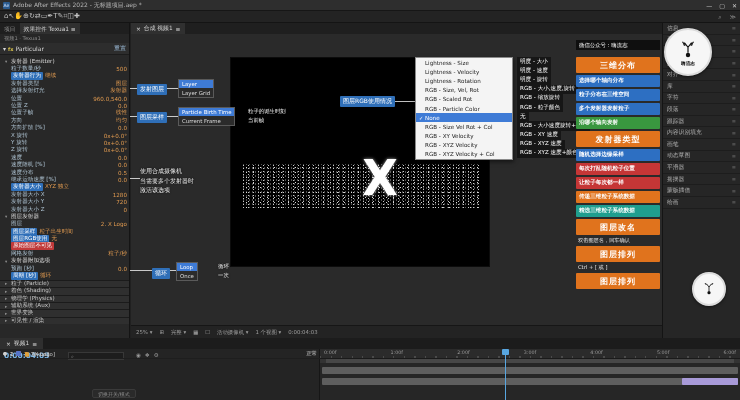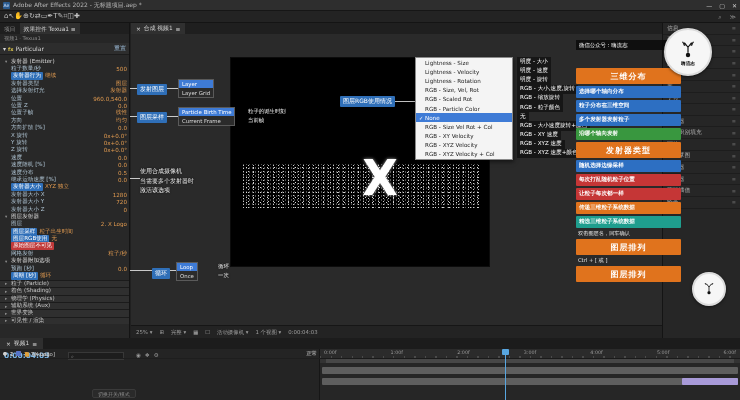--- a/index.html
+++ b/index.html
@@ -81,22 +81,22 @@
   .dropdown{position:absolute;left:415px;top:57px;width:98px;background:#f4f4f4;
     border:1px solid #8a8a8a;z-index:7;box-shadow:1px 2px 4px rgba(0,0,0,.5);}
   .mi{display:flex;align-items:center;height:9.2px;font-size:5.6px;color:#1d1d1d;padding:0 3px;white-space:nowrap;}
   .mi .chk{width:6px;flex:none;font-size:5px;}
   .mi.sel{background:#3e7bd6;color:#fff;}
   .menu-trans{position:absolute;left:517px;top:57px;z-index:7;}
   .mt{height:9.2px;display:flex;align-items:center;font-size:5.6px;color:#fff;
     background:rgba(15,15,15,.72);padding:0 3px;margin-bottom:0;white-space:nowrap;width:max-content;}
 
   
-  .tutorial{position:absolute;left:576px;top:40px;width:105px;z-index:8;display:flex;
-    flex-direction:column;gap:17px;}
+  .tutorial{position:absolute;left:576px;top:40px;width:84px;z-index:8;display:flex;
+    flex-direction:column;gap:6px;}
   .tut-header{background:rgba(10,10,10,.85);color:#fff;font-size:5.4px;padding:1.5px 3px;
     white-space:nowrap;margin-bottom:1px;}
   .titem{color:#fff;font-size:5.6px;font-weight:bold;padding:2px 3px;border-radius:1px;
     white-space:nowrap;overflow:hidden;text-overflow:ellipsis;}
   .t-orange{background:#e0731d;}
   .t-blue{background:#2d6fc2;}
   .t-green{background:#39973f;}
   .t-red{background:#c53636;}
   .t-teal{background:#1f9e8e;}
   .t-big{font-size:8px;text-align:center;padding:2.5px 3px;letter-spacing:1px;}
@@ -565,20 +565,21 @@
         <div class="titem t-blue">选择哪个轴向分布</div>
         <div class="titem t-blue">粒子分布在三维空间</div>
         <div class="titem t-blue">多个发射器发射粒子</div>
         <div class="titem t-green">沿哪个轴向发射</div>
         <div class="titem t-orange t-big">发射器类型</div>
         <div class="titem t-blue">随机选择边缘采样</div>
         <div class="titem t-red">每次打乱随机粒子位置</div>
         <div class="titem t-red">让粒子每次都一样</div>
         <div class="titem t-orange">传递三维粒子系统数据</div>
         <div class="titem t-teal">精选三维粒子系统数据</div>
+        <div class="titem t-orange t-big">图层改名</div>
         <div class="titem t-note">双击图层名，回车确认</div>
         <div class="titem t-orange t-big">图层排列</div>
         <div class="titem t-note">Ctrl + [ 或 ]</div>
         <div class="titem t-orange t-big">图层排列</div>
       </div>
   </div>
 
   <div class="stamp" id="stamp-top">
     <svg viewBox="0 0 24 24" width="22" height="22">
       <path d="M12 15 L12 9 M12 9 L8 4 M8 6 L6 3 M9 7 L7 6 M12 9 L16 4 M16 6 L18 3 M15 7 L17 6" stroke="#111" stroke-width="1.3" fill="none"></path>

